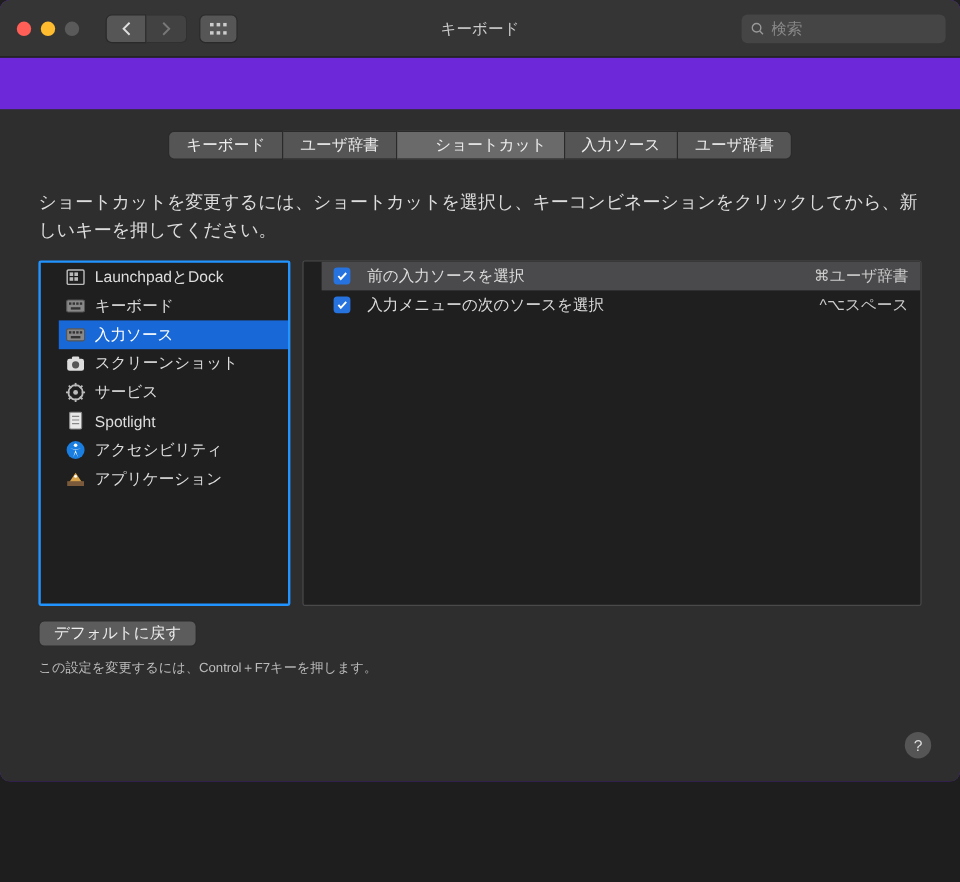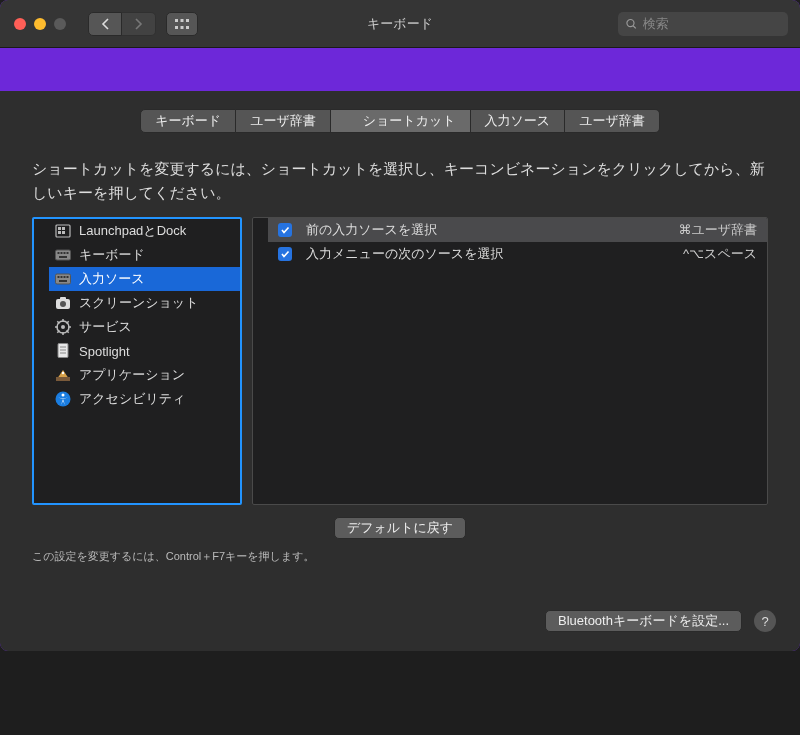--- a/index.html
+++ b/index.html
@@ -38,21 +38,21 @@
 .panel.left-p { width: 210px; border: 2px solid #2294ff; }
 .panel.right-p { flex: 1; border: 1px solid #4a4a4a; }
 .cat { display: flex; align-items: center; height: 24px; padding: 0 6px; gap: 8px; color: #ddd; font-size: 13px; }
 .cat.sel { background: #1968d8; color: #fff; }
 .cat-icon { width: 16px; height: 16px; flex-shrink: 0; display: flex; align-items: center; justify-content: center; }
 .sc-row { display: flex; align-items: center; height: 24px; padding: 0 10px; gap: 14px; font-size: 13px; }
 .sc-row.hl { background: #4a4a4c; }
 .cb { width: 14px; height: 14px; background: #2673e0; border-radius: 3px; display: flex; align-items: center; justify-content: center; flex-shrink: 0; }
 .sc-label { flex: 1; }
 .sc-key { color: #ccc; font-size: 13px; }
-.defaults-row { display: flex; justify-content: center; padding: 12px 32px 0 32px; font-family: Liberation Serif, serif; }
+.defaults-row { display: flex; justify-content: flex-start; padding: 12px 32px 0 32px; font-family: Liberation Serif, serif; }
 .btn { height: 22px; padding: 0 12px; background: #5c5c5c; border: 1px solid #2a2a2a; border-radius: 5px; color: #eee; font-size: 13px; display: flex; align-items: center; }
 .fka { padding: 20px 32px 0 32px; font-size: 13px; line-height: 1.6; }
 .radios { padding: 8px 0 0 20px; }
 .radio-row { display: flex; align-items: center; gap: 8px; height: 22px; }
 .radio { width: 15px; height: 15px; border-radius: 50%; background: #555; display: flex; align-items: center; justify-content: center; }
 .radio.on { background: #2673e0; }
 .radio.on::after { content: ""; width: 5px; height: 5px; background: #fff; border-radius: 50%; }
 .hint { padding: 10px 48px 0 32px; font-size: 11px; color: #bbb; }
 .footer { display: flex; justify-content: flex-end; align-items: center; gap: 12px; padding: 0 24px; height: 60px; margin-top: auto; }
 .help { width: 22px; height: 22px; border-radius: 50%; background: #555; display: flex; align-items: center; justify-content: center; color: #ddd; font-size: 13px; }
@@ -186,36 +186,36 @@
                 <line x1="4" y1="4" x2="10" y2="4" stroke="#888"></line>
                 <line x1="4" y1="7" x2="10" y2="7" stroke="#888"></line>
                 <line x1="4" y1="10" x2="10" y2="10" stroke="#888"></line>
               </svg>
             </span>
             <span>Spotlight</span>
           </div>
           <div class="cat">
             <span class="cat-icon">
               <svg width="16" height="16">
+                <circle cx="8" cy="8" r="7.5" fill="#1a7de0"></circle>
+                <circle cx="8" cy="4" r="1.5" fill="#fff"></circle>
+                <path d="M3 6.5 L8 7.5 L13 6.5 L8 8 L10 14 L8 10 L6 14 L8 8 Z" fill="#fff"></path>
+              </svg>
+            </span>
+            <span>アクセシビリティ</span>
+          </div>
+          <div class="cat">
+            <span class="cat-icon">
+              <svg width="16" height="16">
                 <path d="M2 12 L8 3 L14 12 Z" fill="#d8a24a"></path>
                 <rect x="1" y="10" width="14" height="4" fill="#7a5a3a"></rect>
                 <circle cx="8" cy="6" r="1.2" fill="#fff"></circle>
               </svg>
             </span>
             <span>アプリケーション</span>
-          </div>
-          <div class="cat">
-            <span class="cat-icon">
-              <svg width="16" height="16">
-                <circle cx="8" cy="8" r="7.5" fill="#1a7de0"></circle>
-                <circle cx="8" cy="4" r="1.5" fill="#fff"></circle>
-                <path d="M3 6.5 L8 7.5 L13 6.5 L8 8 L10 14 L8 10 L6 14 L8 8 Z" fill="#fff"></path>
-              </svg>
-            </span>
-            <span>アクセシビリティ</span>
           </div>
         </div>
       <div class="panel right-p" id="sc-panel">
           <div class="sc-row hl">
             <span class="cb">
               <svg width="10" height="10" viewBox="0 0 10 10">
                 <path d="M2 5 L4 7.5 L8.5 2.5" stroke="#fff" stroke-width="1.6" fill="none"></path>
               </svg>
             </span>
             <span class="sc-label">前の入力ソースを選択</span>
@@ -233,17 +233,16 @@
         </div>
     </div>
 
     <div class="defaults-row">
       <div class="btn">デフォルトに戻す</div>
     </div>
 
     <div class="hint">この設定を変更するには、Control＋F7キーを押します。</div>
 
     <div class="footer">
-      <div class="btn">Bluetoothキーボードを設定...</div>
       <div class="help">?</div>
     </div>
   </div>
 </div>
 
 </body></html>

